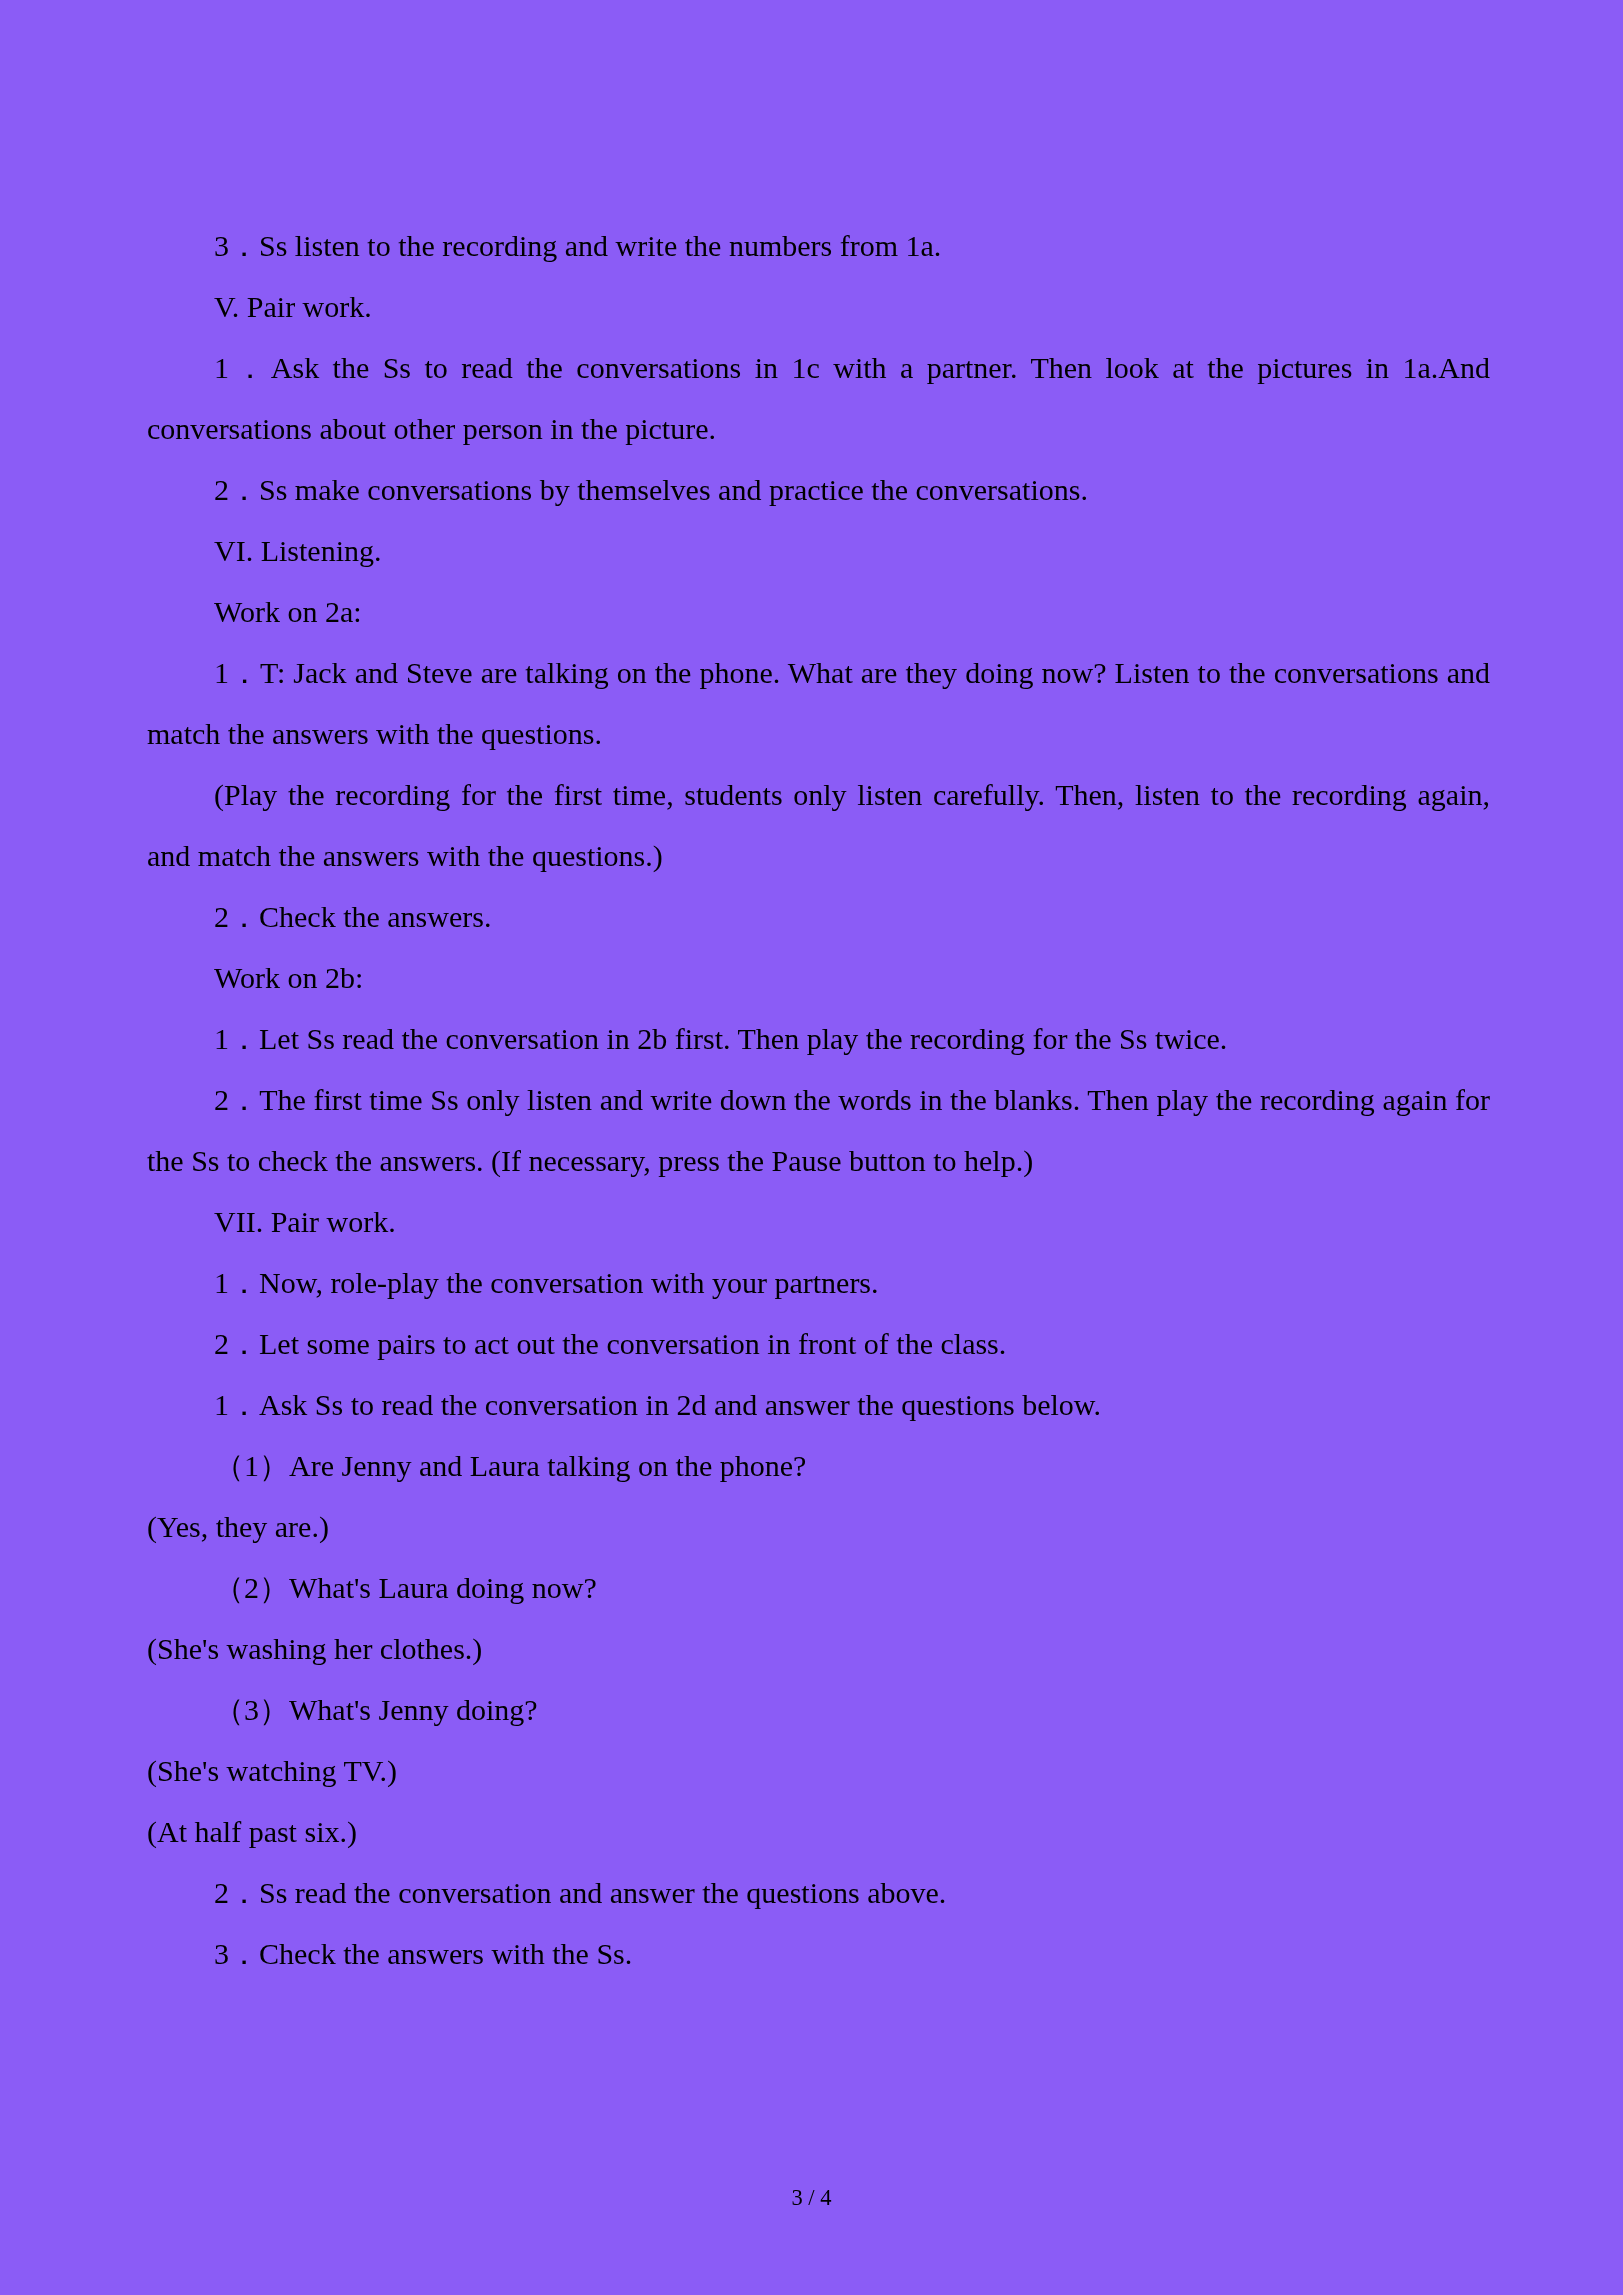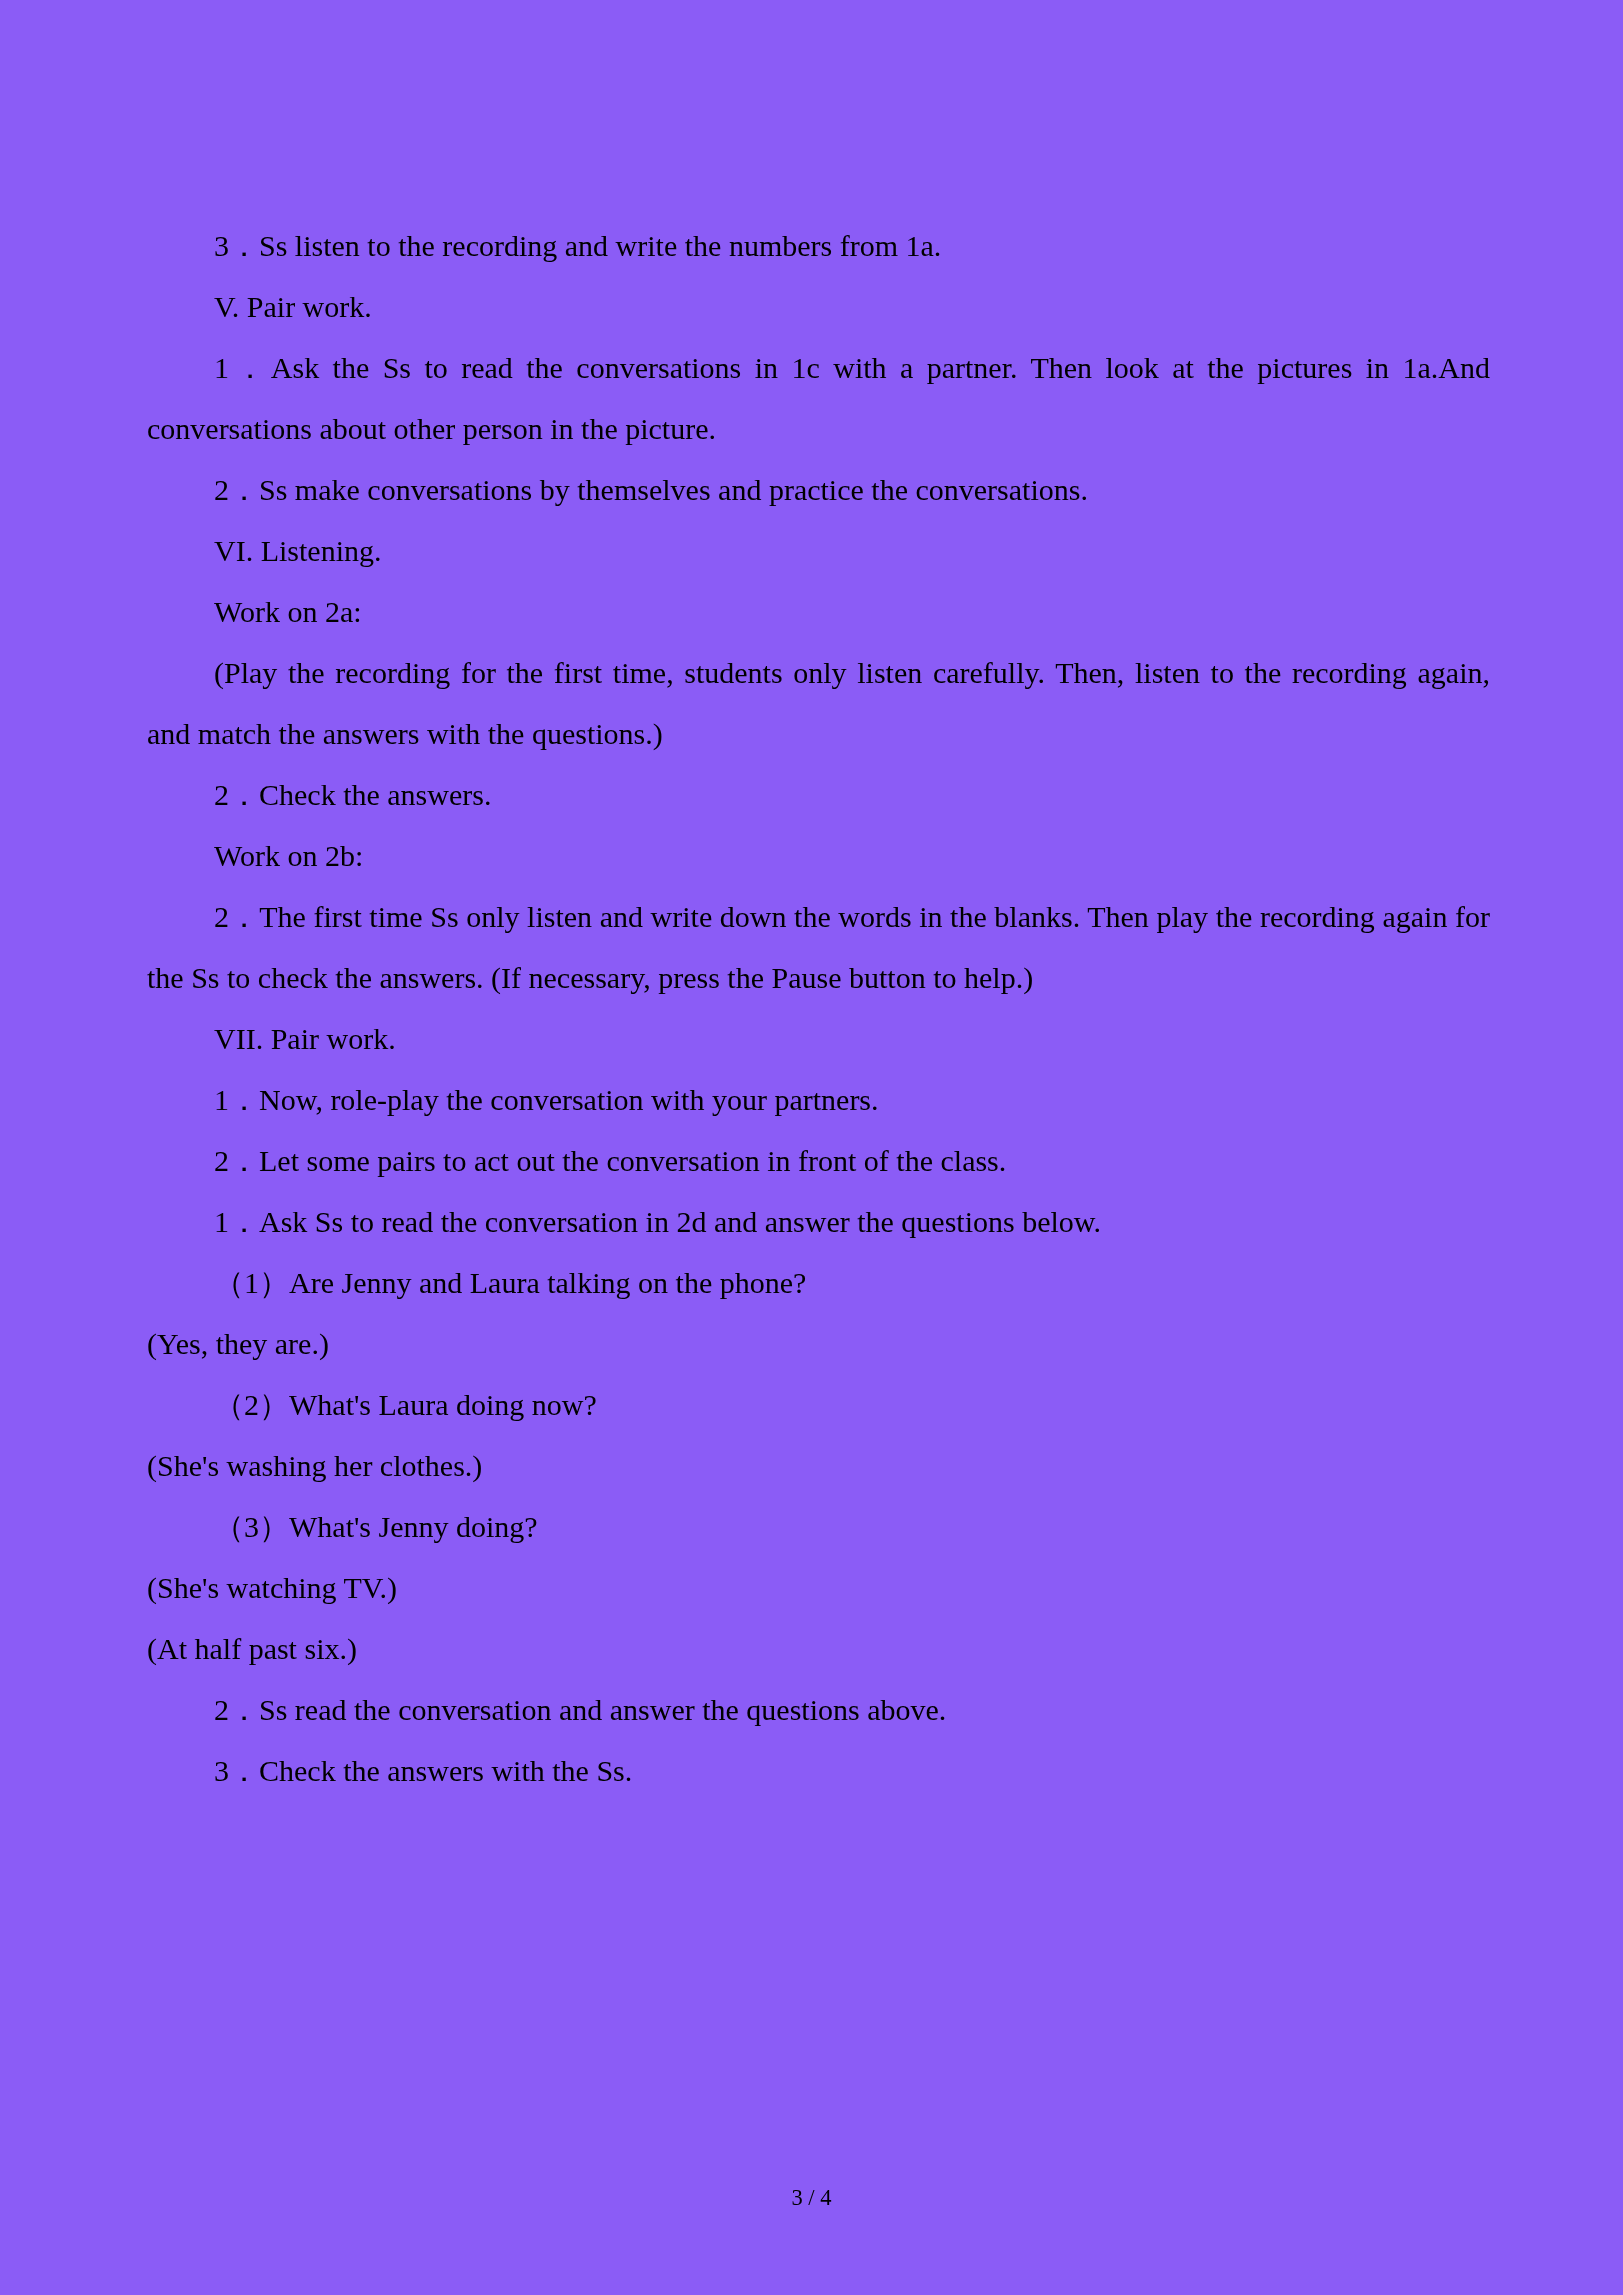--- a/index.html
+++ b/index.html
@@ -54,23 +54,25 @@
 <body>
 
 <div class="page">
   <div class="content" id="doc-body">
       <p class="para indent">3．Ss listen to the recording and write the numbers from 1a.</p>
       <p class="para heading">V. Pair work.</p>
       <p class="para indent justify">1．Ask the Ss to read the conversations in 1c with a partner. Then look at the pictures in 1a.And conversations about other person in the picture.</p>
       <p class="para indent">2．Ss make conversations by themselves and practice the conversations.</p>
       <p class="para heading">VI. Listening.</p>
       <p class="para indent">Work on 2a:</p>
+      <p class="para indent justify">1．T: Jack and Steve are talking on the phone. What are they doing now? Listen to the conversations and match the answers with the questions.</p>
       <p class="para indent justify">(Play the recording for the first time, students only listen carefully. Then, listen to the recording again, and match the answers with the questions.)</p>
       <p class="para indent">2．Check the answers.</p>
       <p class="para indent">Work on 2b:</p>
+      <p class="para indent">1．Let Ss read the conversation in 2b first. Then play the recording for the Ss twice.</p>
       <p class="para indent justify">2．The first time Ss only listen and write down the words in the blanks. Then play the recording again for the Ss to check the answers. (If necessary, press the Pause button to help.)</p>
       <p class="para heading">VII. Pair work.</p>
       <p class="para indent">1．Now, role-play the conversation with your partners.</p>
       <p class="para indent">2．Let some pairs to act out the conversation in front of the class.</p>
       <p class="para indent">1．Ask Ss to read the conversation in 2d and answer the questions below.</p>
       <p class="para indent">（1）Are Jenny and Laura talking on the phone?</p>
       <p class="para flush">(Yes, they are.)</p>
       <p class="para indent">（2）What's Laura doing now?</p>
       <p class="para flush">(She's washing her clothes.)</p>
       <p class="para indent">（3）What's Jenny doing?</p>

